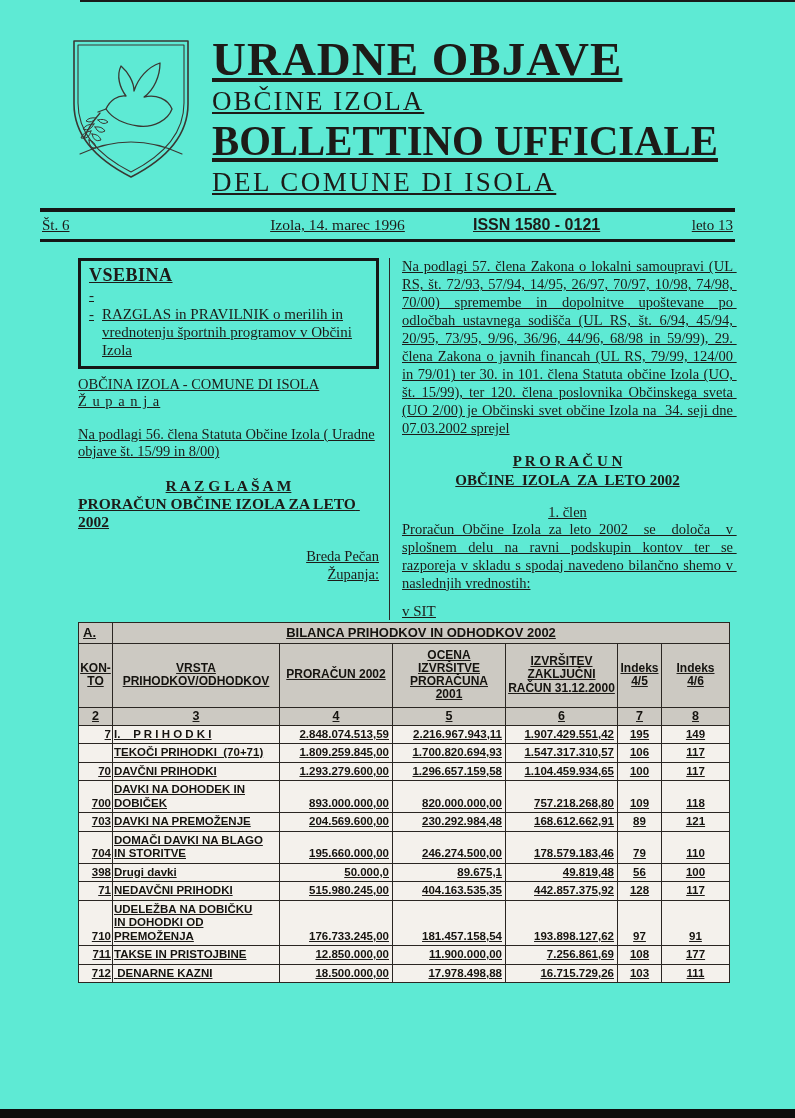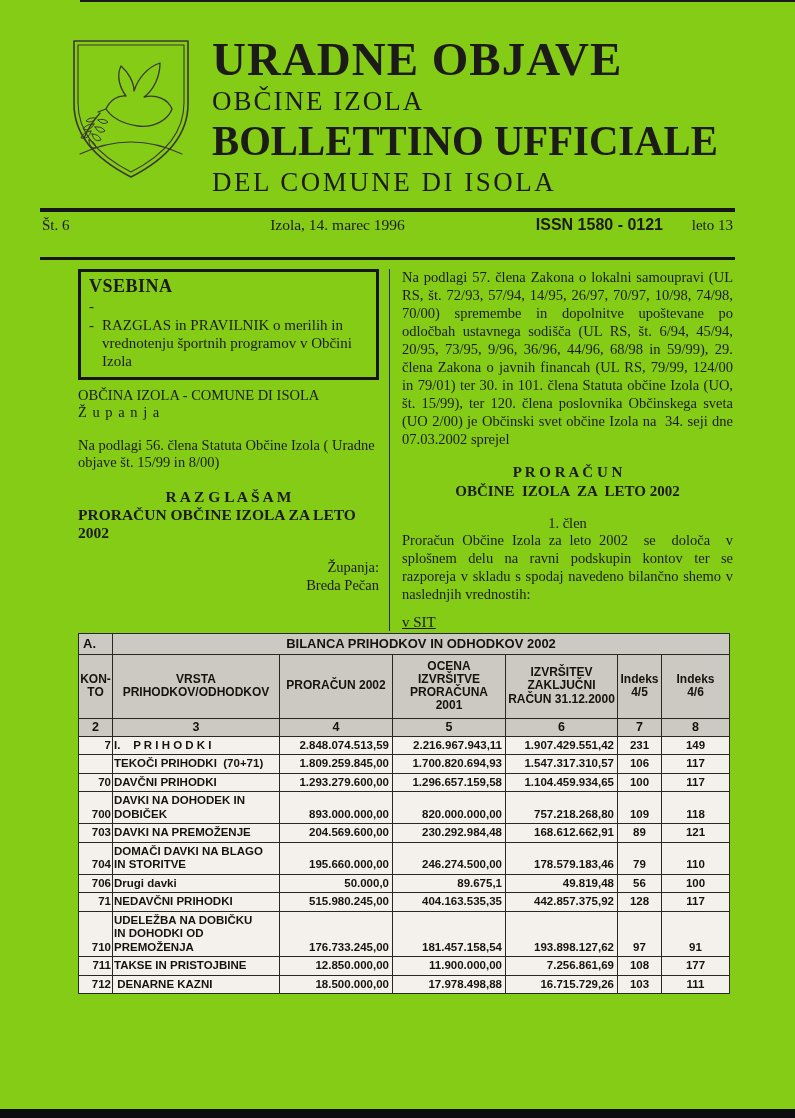--- a/index.html
+++ b/index.html
@@ -1,43 +1,44 @@
 <!DOCTYPE html>
 <html><head>
 <meta charset="utf-8">
 <style>
   * { margin:0; padding:0; box-sizing:border-box; }
   html,body { background:#888; }
   .page {
     position:relative; width:795px; height:1118px; margin:0 auto;
-    background:#84cc16; color:#1d1b18; overflow:hidden;
+    background:#5eead4; color:#1d1b18; overflow:hidden;
     font-family:"Liberation Serif", serif;
+    text-decoration:underline;
   }
   .scan-top { position:absolute; top:0; left:80px; right:0; height:2px; background:#1a1a1a; }
   .scan-bottom { position:absolute; bottom:0; left:0; width:100%; height:9px; background:#0d0d0d; }
 
   
   .masthead { display:flex; padding:34px 60px 0 68px; }
   .logo-wrap { width:128px; flex:0 0 128px; padding-top:2px; }
   .titles { flex:1; padding-left:16px; padding-top:2px; }
   .t-main { font-size:47px; font-weight:bold; letter-spacing:1px; line-height:1.02; white-space:nowrap; }
   .t-sub  { font-size:27px; letter-spacing:2px; line-height:1.15; margin-top:2px; }
   .t-main2 { font-size:42px; font-weight:bold; line-height:1.05; margin-top:2px;
              transform:scaleX(.97); transform-origin:left; white-space:nowrap; }
   .t-sub2 { font-size:27px; letter-spacing:2.5px; line-height:1.2; margin-top:3px; }
 
   
   .infobar {
-    margin:10px 60px 9px 40px;
+    margin:10px 60px 16px 40px;
     border-top:4px solid #161616; border-bottom:3px solid #161616;
-    display:flex; align-items:baseline; padding:4px 2px 23px 2px;
+    display:flex; align-items:baseline; padding:4px 2px 5px 2px;
   }
   .ib-issue { font-size:15px; flex:0 0 160px; }
   .ib-date  { font-size:15.5px; flex:1; text-align:center; }
-  .ib-issn  { font-family:"Liberation Sans",sans-serif; font-size:16px; font-weight:bold; flex:0 0 190px; text-align:right; }
+  .ib-issn  { font-family:"Liberation Sans",sans-serif; font-size:16px; font-weight:bold; flex:0 0 190px; text-align:left; }
   .ib-year  { font-size:15px; flex:0 0 70px; text-align:right; }
 
   
   .columns { display:flex; margin:8px 62px 0 78px; }
   .col-left  { width:311px; flex:0 0 311px; padding-right:10px; }
   .col-divider { width:1px; background:#2a2a2a; flex:0 0 1px; }
   .col-right { flex:1; padding-left:12px; }
 
   .vsebina-box { border:3px solid #161616; padding:4px 6px 6px 8px; }
   .vsebina-title { font-size:18px; font-weight:bold; letter-spacing:.5px; }
@@ -131,22 +132,22 @@
           <span class="itext">RAZGLAS in PRAVILNIK o merilih in
 vrednotenju športnih programov v Občini Izola</span>
         </div>
       </div>
       <div class="muni-line">OBČINA IZOLA - COMUNE DI ISOLA</div>
       <div class="role-line">Ž u p a n j a</div>
       <div class="legal-line">Na podlagi 56. člena Statuta Občine Izola ( Uradne objave št. 15/99 in 8/00)</div>
       <div class="h-razglasam">R A Z G L A Š A M</div>
       <div class="h-proracun-l">PRORAČUN OBČINE IZOLA ZA LETO 2002</div>
       <div class="signoff">
+        <div>Breda Pečan</div>
         <div>Županja:</div>
-        <div>Breda Pečan</div>
       </div>
     </div>
 
     <div class="col-divider"></div>
 
     <div class="col-right">
       <div class="para">Na podlagi 57. člena Zakona o lokalni samoupravi (UL RS, št. 72/93, 57/94, 14/95, 26/97, 70/97, 10/98, 74/98, 70/00)  spremembe  in  dopolnitve  upoštevane  po odločbah ustavnega sodišča (UL RS, št. 6/94, 45/94, 20/95, 73/95, 9/96, 36/96, 44/96, 68/98 in 59/99), 29. člena Zakona o javnih financah (UL RS, 79/99, 124/00 in 79/01) ter 30. in 101. člena Statuta občine Izola (UO, št. 15/99), ter 120. člena poslovnika Občinskega sveta (UO 2/00) je Občinski svet občine Izola na  34. seji dne 07.03.2002 sprejel</div>
       <div class="h-center mt14">P R O R A Č U N</div>
       <div class="h-center">OBČINE  IZOLA  ZA  LETO 2002</div>
       <div class="clause">1. člen</div>
@@ -199,21 +200,21 @@
           <th>8</th>
         </tr>
       </thead>
       <tbody>
           <tr>
             <td class="c-konto">7</td>
             <td class="c-name">I.    P R I H O D K I</td>
             <td class="c-num">2.848.074.513,59</td>
             <td class="c-num">2.216.967.943,11</td>
             <td class="c-num">1.907.429.551,42</td>
-            <td class="c-idx">231</td>
+            <td class="c-idx">195</td>
             <td class="c-idx">149</td>
           </tr>
           <tr>
             <td class="c-konto"></td>
             <td class="c-name">TEKOČI PRIHODKI  (70+71)</td>
             <td class="c-num">1.809.259.845,00</td>
             <td class="c-num">1.700.820.694,93</td>
             <td class="c-num">1.547.317.310,57</td>
             <td class="c-idx">106</td>
             <td class="c-idx">117</td>
@@ -250,21 +251,21 @@
             <td class="c-konto">704</td>
             <td class="c-name">DOMAČI DAVKI NA BLAGO
 IN STORITVE</td>
             <td class="c-num">195.660.000,00</td>
             <td class="c-num">246.274.500,00</td>
             <td class="c-num">178.579.183,46</td>
             <td class="c-idx">79</td>
             <td class="c-idx">110</td>
           </tr>
           <tr>
-            <td class="c-konto">706</td>
+            <td class="c-konto">398</td>
             <td class="c-name">Drugi davki</td>
             <td class="c-num">50.000,0</td>
             <td class="c-num">89.675,1</td>
             <td class="c-num">49.819,48</td>
             <td class="c-idx">56</td>
             <td class="c-idx">100</td>
           </tr>
           <tr>
             <td class="c-konto">71</td>
             <td class="c-name">NEDAVČNI PRIHODKI</td>

